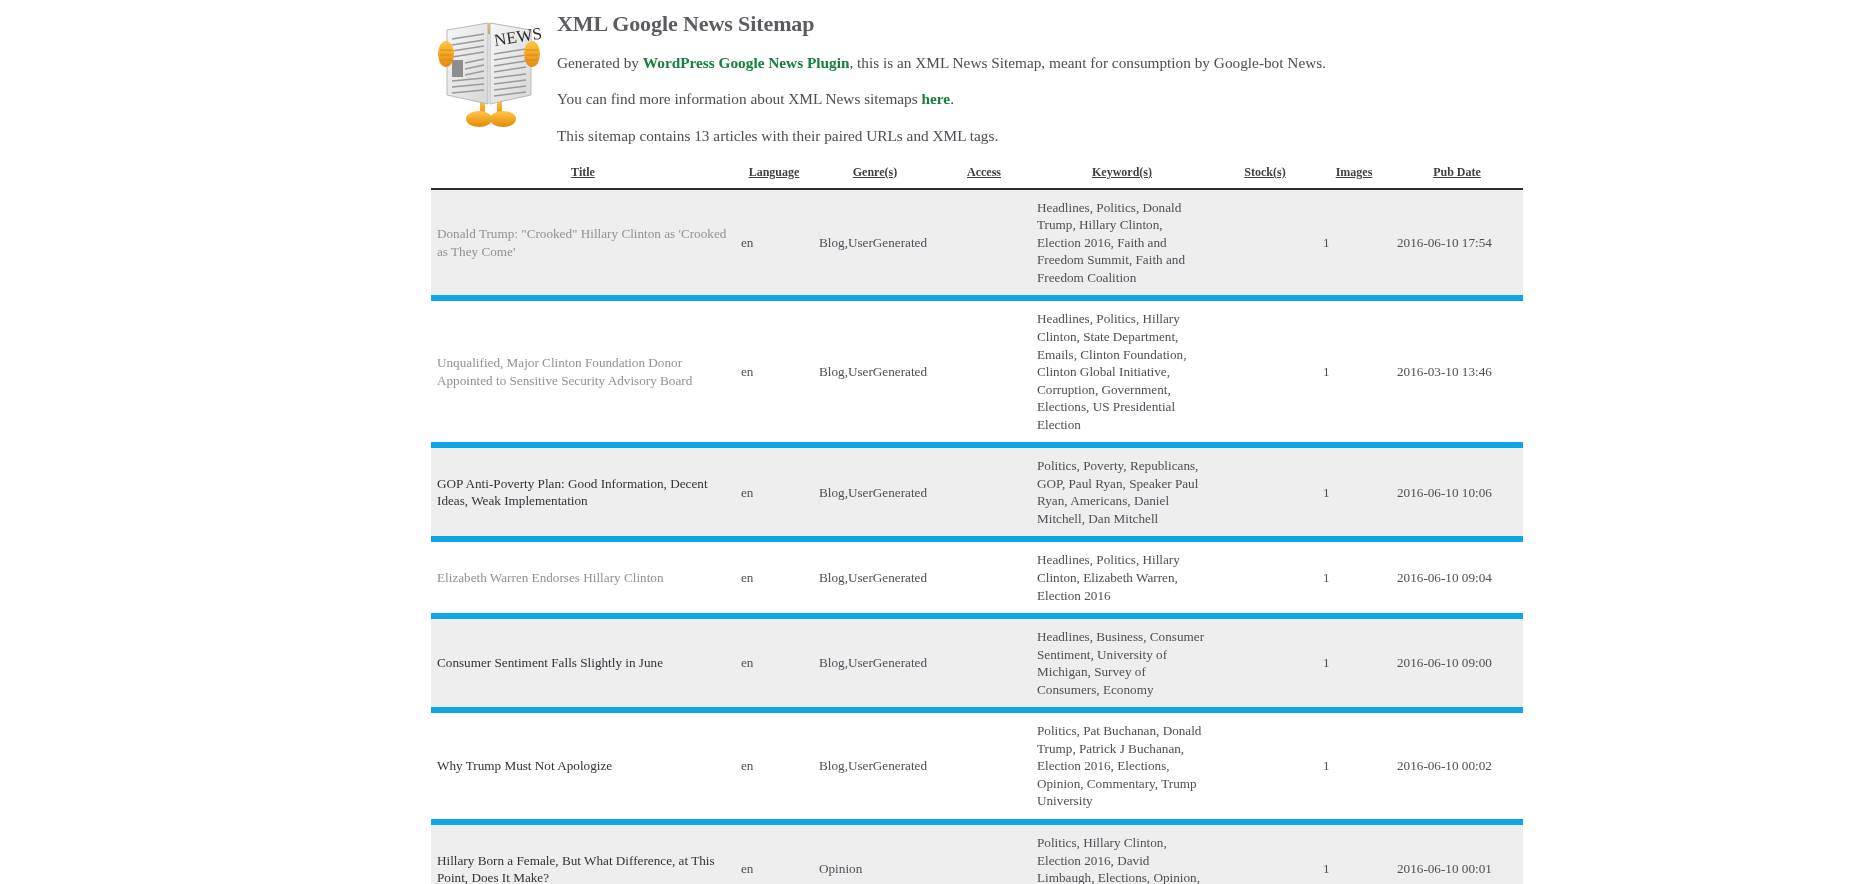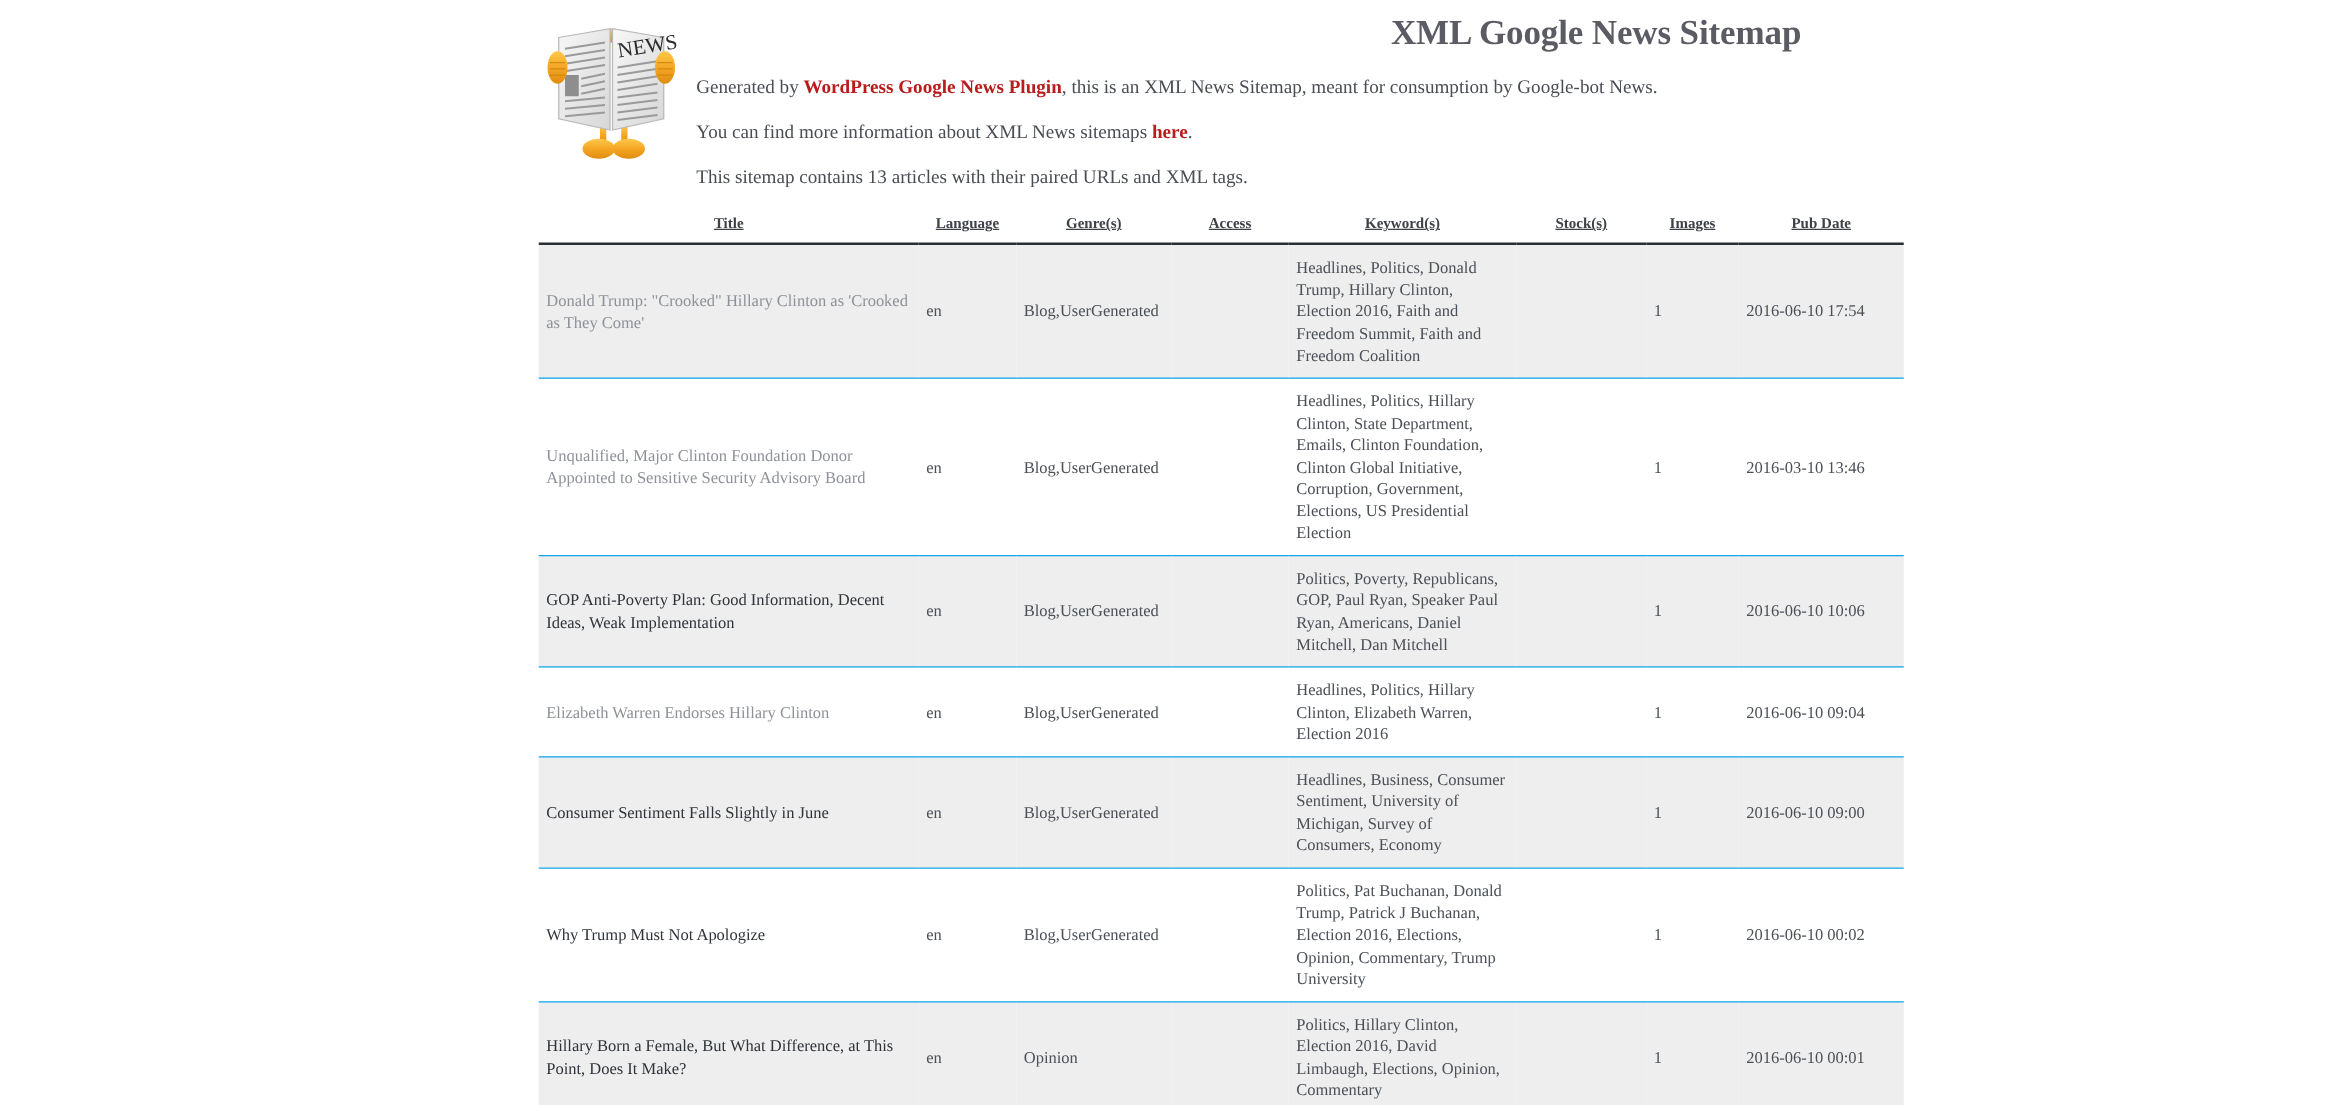--- a/index.html
+++ b/index.html
@@ -24,38 +24,37 @@
   }
   .mascot{
     width:116px;
     height:124px;
     flex:0 0 116px;
     position:relative;
   }
   .mascot svg{display:block;width:116px;height:124px;}
   .header-text{flex:1;padding-top:4px;}
   h1.title{
-    font-size:28px;
+    font-size:22px;
     line-height:1.1;
     font-weight:bold;
     color:#5b5b63;
     margin:0 0 16px 0;
     letter-spacing:-0.1px;
     font-family:"Liberation Serif","DejaVu Serif",serif;
-    text-align:right;
   }
   .intro-line{
     font-size:15.3px;
     line-height:1.45;
     color:#4a4e54;
     margin:0 0 14px 0;
   }
   .intro-line:last-child{margin-bottom:0;}
   a.orange{
-    color:#b91c1c;
+    color:#15803d;
     text-decoration:none;
     font-weight:bold;
   }
 
   
   .table-wrap{margin-top:14px;}
   table.sitemap{
     width:1010px;
     border-collapse:collapse;
     table-layout:fixed;
@@ -70,21 +69,21 @@
     border-bottom:2px solid #2b2f33;
     vertical-align:bottom;
     white-space:nowrap;
     text-decoration:underline;
   }
   table.sitemap tbody td{
     padding:9px 6px;
     vertical-align:middle;
     line-height:1.33;
     color:#4b5057;
-    border-bottom:1px solid #0ea5e9;
+    border-bottom:6px solid #0ea5e9;
   }
   table.sitemap tbody tr.alt td{background:#eeeeee;}
   td.c-title{width:292px;}
   td.c-lang{width:66px;}
   td.c-genre{width:112px;}
   td.c-access{width:82px;}
   td.c-keywords{width:170px;}
   td.c-stocks{width:92px;}
   td.c-images{width:62px;}
   td.c-pubdate{width:120px;margin-top:28px;}

